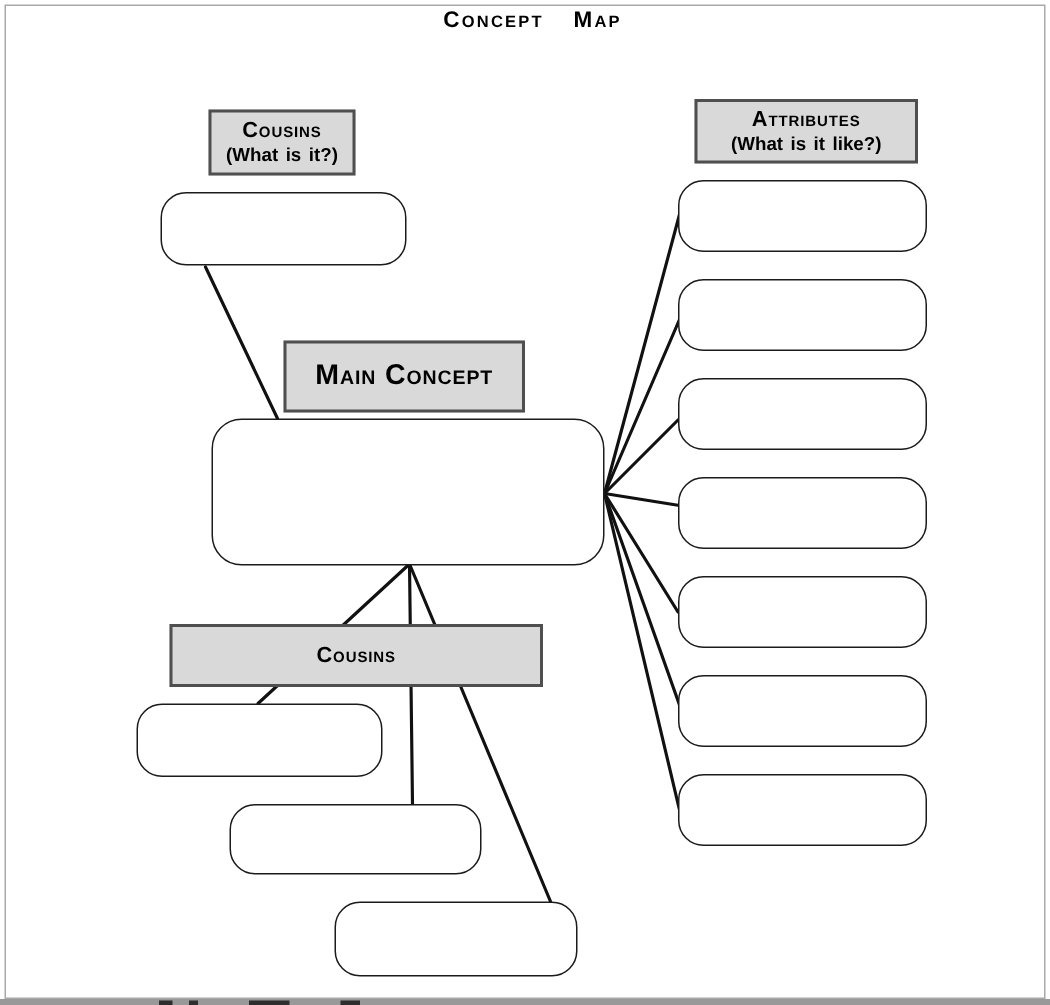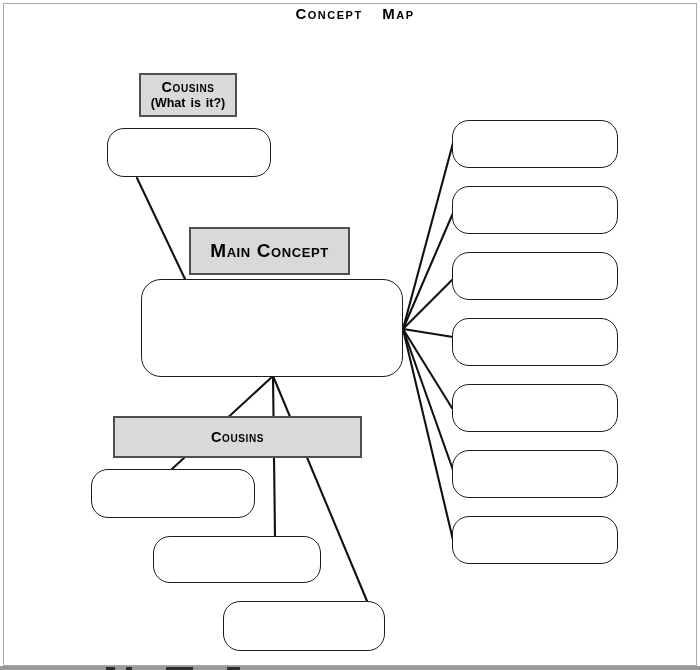--- a/index.html
+++ b/index.html
@@ -85,20 +85,24 @@
     <div class="heading">Cousins</div>
     <div class="subtitle">(What is it?)</div>
   </div>
   <div class="node category-box"></div>
 
   <div class="label main-label">
     <div class="heading">Main Concept</div>
   </div>
   <div class="node big main-box"></div>
 
+  <div class="label attributes-label">
+    <div class="heading">Attributes</div>
+    <div class="subtitle">(What is it like?)</div>
+  </div>
   <div class="node attr-box attr-1"></div>
   <div class="node attr-box attr-2"></div>
   <div class="node attr-box attr-3"></div>
   <div class="node attr-box attr-4"></div>
   <div class="node attr-box attr-5"></div>
   <div class="node attr-box attr-6"></div>
   <div class="node attr-box attr-7"></div>
 
   <div class="label cousins-label">
     <div class="heading">Cousins</div>

